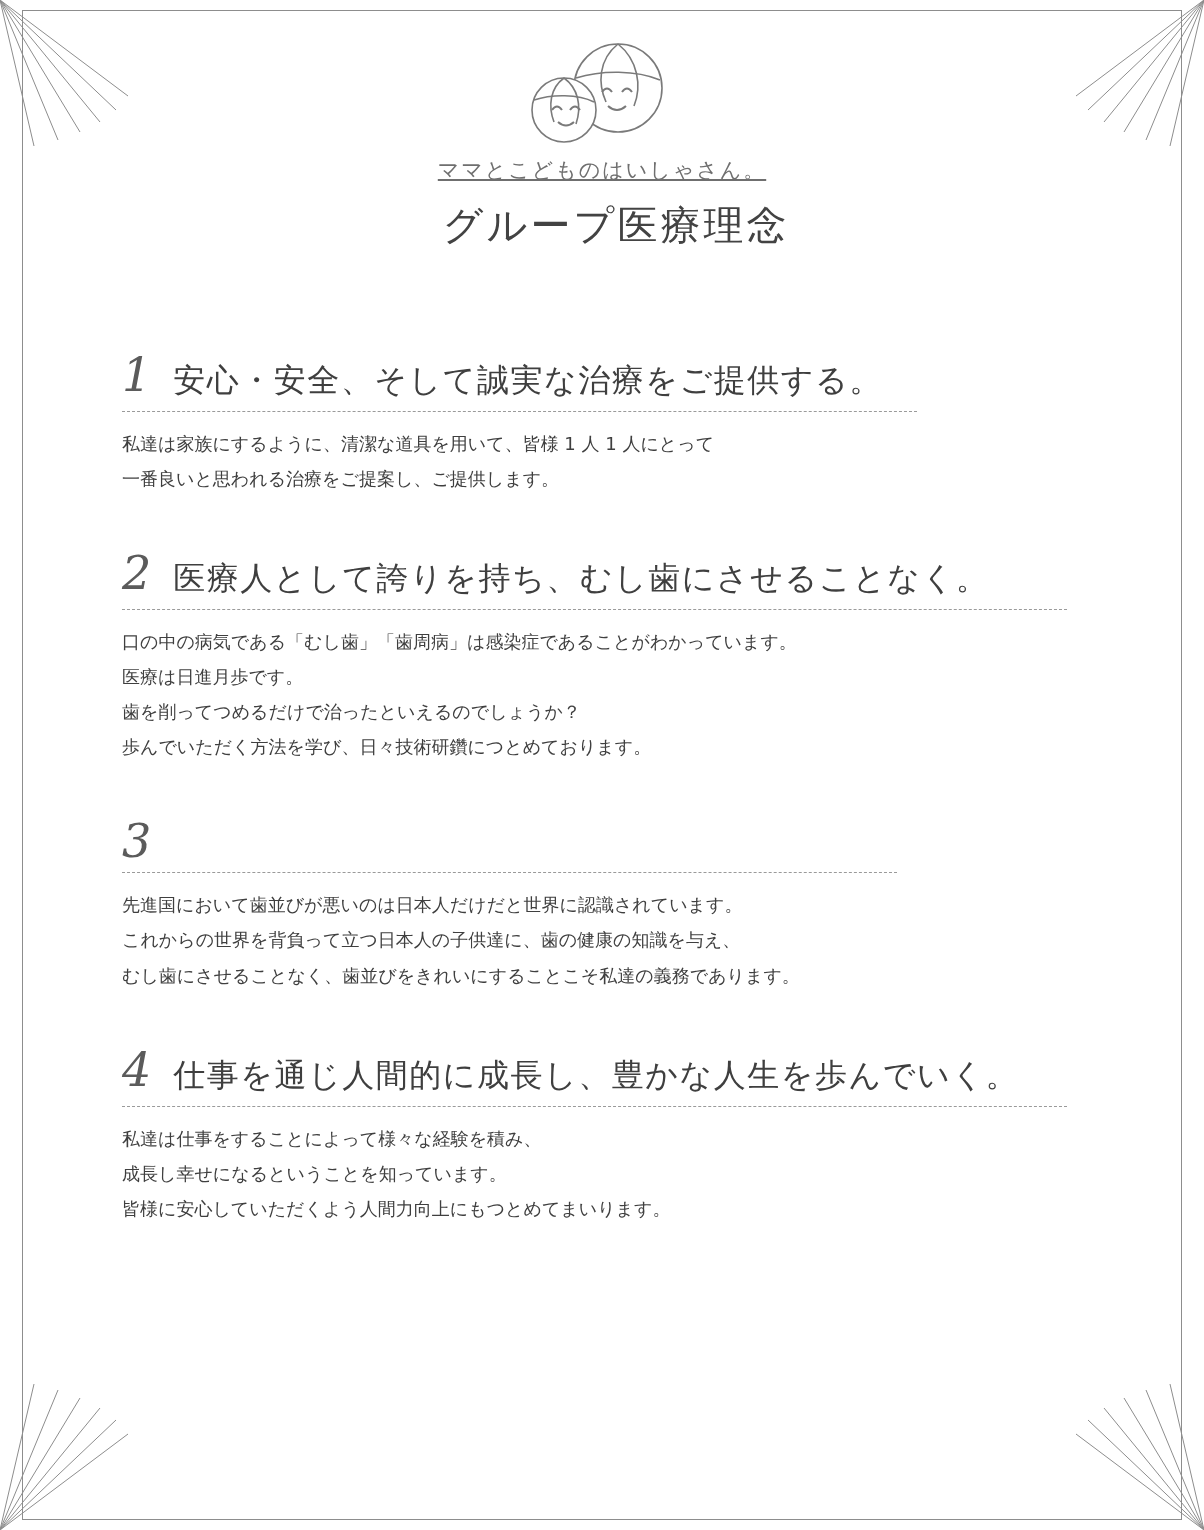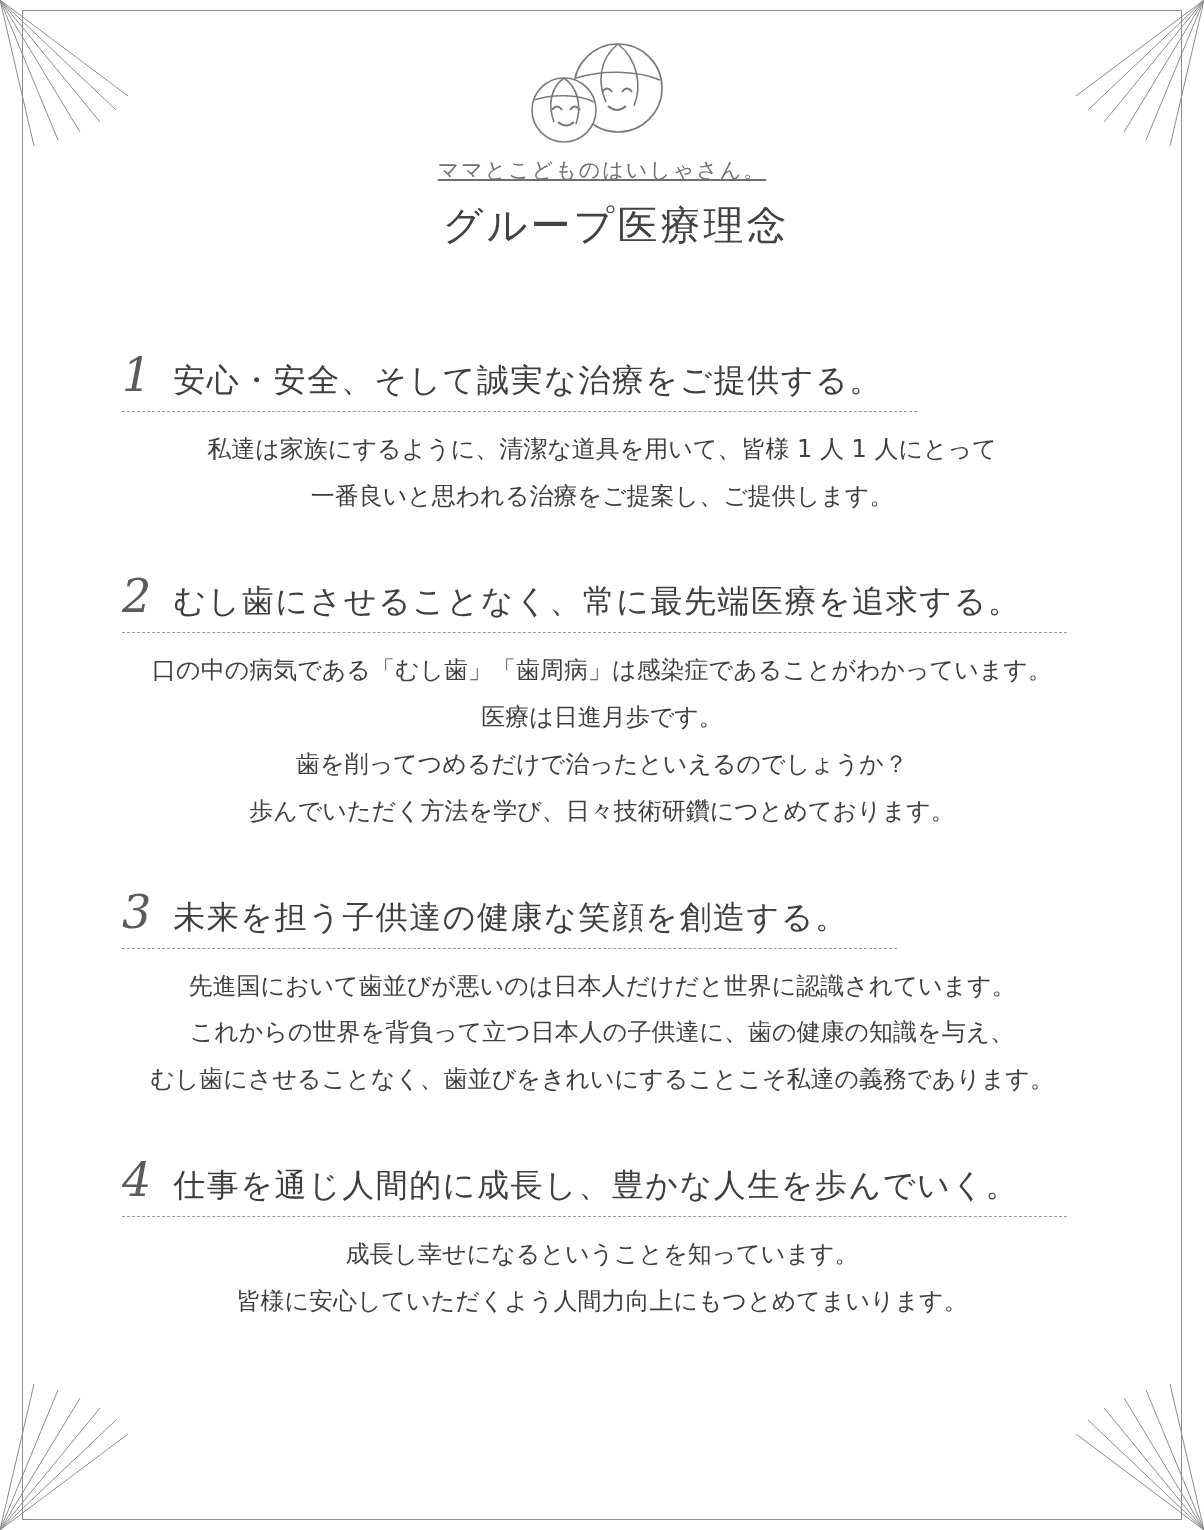--- a/index.html
+++ b/index.html
@@ -110,25 +110,24 @@
     font-family: "DejaVu Serif", "Liberation Serif", serif;
     white-space: nowrap;
     margin-left: 6px;
   }
   .p-rule {
     border-bottom: 1px dashed #9a9a9a;
     margin-top: 2px;
   }
   .p-body {
     margin-top: 14px;
-    font-size: 24px;
+    font-size: 18px;
     line-height: 1.95;
     color: #3f3f3f;
     font-family: "DejaVu Sans", "Liberation Sans", sans-serif;
-    text-align: center;
   }
   .p-body div { white-space: nowrap; }
 
   
   .rule-w1 { width: 795px; }
   .rule-w2 { width: 945px; }
   .rule-w3 { width: 775px; }
   .rule-w4 { width: 945px; }
 </style>
 </head>
@@ -226,49 +225,49 @@
     <div class="p-rule rule-w1"></div>
     <div class="p-body">
       <div>私達は家族にするように、清潔な道具を用いて、皆様 1 人 1 人にとって</div>
       <div>一番良いと思われる治療をご提案し、ご提供します。</div>
     </div>
   </section>
 
   <section class="principle">
     <div class="p-head">
       <span class="p-num">2</span>
-      <span class="p-title">むし歯にさせることなく、常に最先端医療を追求する。</span>
+      <span class="p-title">医療人として誇りを持ち、むし歯にさせることなく。</span>
     </div>
     <div class="p-rule rule-w2"></div>
     <div class="p-body">
       <div>口の中の病気である「むし歯」「歯周病」は感染症であることがわかっています。</div>
       <div>医療は日進月歩です。</div>
       <div>歯を削ってつめるだけで治ったといえるのでしょうか？</div>
       <div>歩んでいただく方法を学び、日々技術研鑽につとめております。</div>
     </div>
   </section>
 
   <section class="principle">
     <div class="p-head">
       <span class="p-num">3</span>
-      <span class="p-title">未来を担う子供達の健康な笑顔を創造する。</span>
     </div>
     <div class="p-rule rule-w3"></div>
     <div class="p-body">
       <div>先進国において歯並びが悪いのは日本人だけだと世界に認識されています。</div>
       <div>これからの世界を背負って立つ日本人の子供達に、歯の健康の知識を与え、</div>
       <div>むし歯にさせることなく、歯並びをきれいにすることこそ私達の義務であります。</div>
     </div>
   </section>
 
   <section class="principle">
     <div class="p-head">
       <span class="p-num">4</span>
       <span class="p-title">仕事を通じ人間的に成長し、豊かな人生を歩んでいく。</span>
     </div>
     <div class="p-rule rule-w4"></div>
     <div class="p-body">
+      <div>私達は仕事をすることによって様々な経験を積み、</div>
       <div>成長し幸せになるということを知っています。</div>
       <div>皆様に安心していただくよう人間力向上にもつとめてまいります。</div>
     </div>
   </section>
 
 </div>
 
 </body></html>

